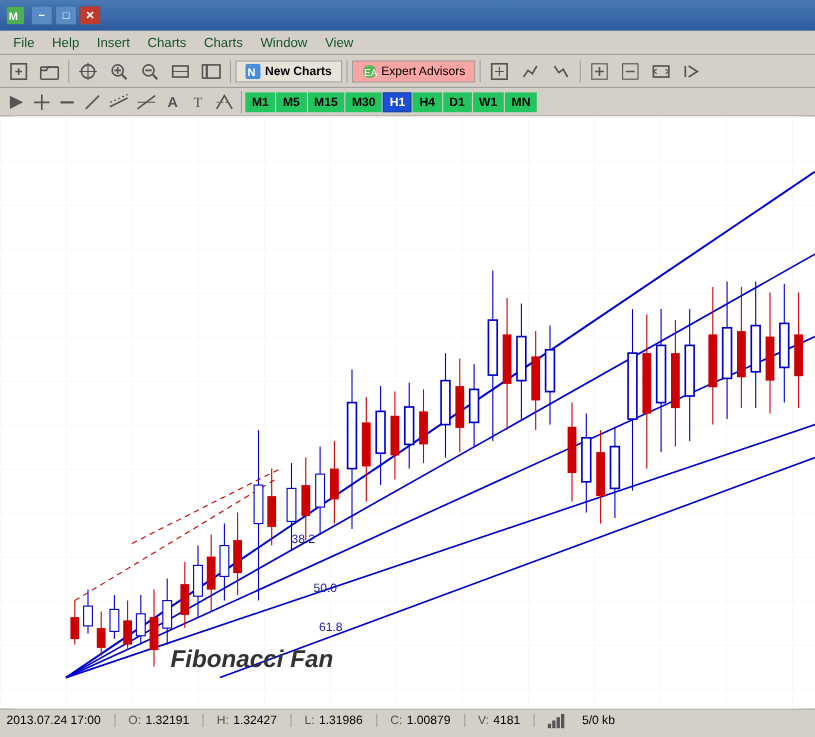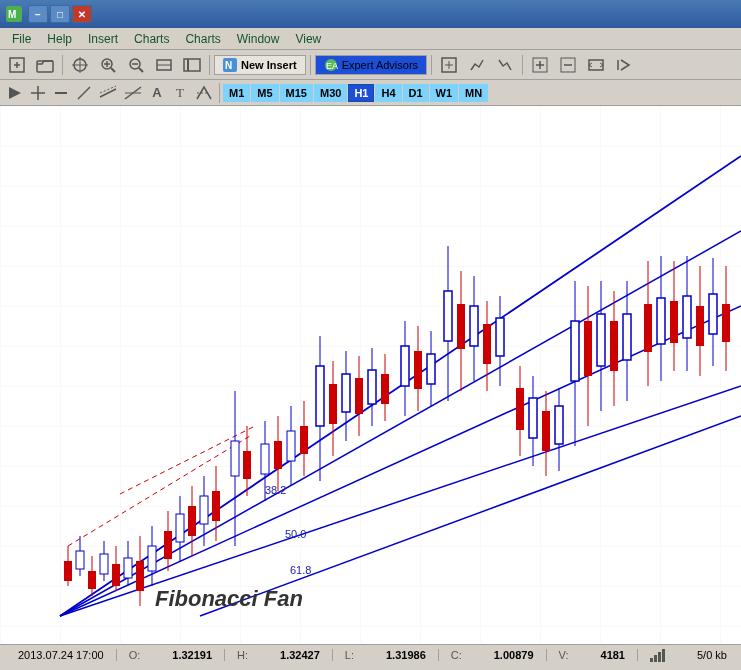--- a/index.html
+++ b/index.html
@@ -75,21 +75,21 @@
     .tb-new-order {
       background: #e8e4dc;
       border: 1px solid #a0a0a0;
       padding: 2px 8px;
       font-size: 11px;
       font-weight: bold;
       display: flex; align-items: center; gap: 4px;
       cursor: pointer;
     }
     .tb-expert {
-      background: #1d4ed8;
+      background: #fca5a5;
       border: 1px solid #a0a0a0;
       padding: 2px 8px;
       font-size: 11px;
       display: flex; align-items: center; gap: 4px;
       cursor: pointer;
     }
 
     
     .toolbar2 {
       height: 26px;
@@ -108,41 +108,41 @@
       display: flex; align-items: center; justify-content: center;
       cursor: pointer;
       font-size: 10px;
       padding: 0 2px;
     }
     .timeframe-btn {
       height: 18px;
       padding: 0 5px;
       font-size: 11px;
       font-weight: bold;
-      background: #7dd3fc;
+      background: #22c55e;
       border: 1px solid transparent;
       cursor: pointer;
       display: flex; align-items: center;
     }
     .timeframe-btn.active { background: #1d4ed8; color: white; border-color: #1a4a9e; }
 
     
     .status-bar {
       height: 20px;
       background: #d4d0c8;
       border-top: 1px solid #a0a0a0;
       display: flex;
       align-items: center;
       padding: 0 6px;
       font-size: 11px;
       gap: 12px;
     }
     .status-item { display: flex; gap: 4px; }
     .status-label { color: #555; }
-    .status-value { color: #000; font-weight: 700; margin-left: 28px; }
+    .status-value { color: #000; font-weight: 400; }
     .status-sep { width: 1px; height: 12px; background: #a0a0a0; }
 
     .chart-wrap {
       position: relative;
       width: 741px;
       background: white;
     }
   </style>
 </head>
 <body>
@@ -220,21 +220,21 @@
         <rect x="1" y="3" width="16" height="12" fill="none" stroke="#555" stroke-width="1.5"></rect>
         <rect x="4" y="3" width="2" height="12" fill="#555"></rect>
       </svg>
   </div>
   <div class="tb-sep"></div>
   <div class="tb-new-order">
     <svg width="14" height="14" viewBox="0 0 14 14">
         <rect width="14" height="14" rx="2" fill="#4a90d9"></rect>
         <text x="2" y="11" font-size="10" font-weight="bold" fill="white">N</text>
       </svg>
-    <span>New Insert</span>
+    <span>New Charts</span>
   </div>
   <div class="tb-sep"></div>
   <div class="tb-expert">
     <svg width="14" height="14" viewBox="0 0 14 14">
         <circle cx="7" cy="7" r="6" fill="#5cb85c"></circle>
         <text x="2" y="11" font-size="9" fill="white">EA</text>
       </svg>
     <span>Expert Advisors</span>
   </div>
   <div class="tb-sep"></div>
@@ -500,21 +500,21 @@
       <rect x="722" y="198" width="8" height="38" fill="#cc0000"></rect>
     </g>
 
     <text x="155" y="500" font-size="22" font-weight="bold" font-style="italic" fill="#333">Fibonacci Fan</text>
 
   </svg>
 
 </div>
 
 <div class="status-bar">
-  <span style="font-weight:500;margin-left:12px;">2013.07.24 17:00</span>
+  <span style="font-weight:500;">2013.07.24 17:00</span>
   <div class="status-sep"></div>
   <div class="status-item">
     <span class="status-label">O:</span>
     <span class="status-value">1.32191</span>
   </div>
   <div class="status-sep"></div>
   <div class="status-item">
     <span class="status-label">H:</span>
     <span class="status-value">1.32427</span>
   </div>
@@ -534,14 +534,14 @@
     <span class="status-value">4181</span>
   </div>
   <div class="status-sep"></div>
 
   <div style="display:flex;align-items:flex-end;height:14px;gap:1px;">
     <div style="width:3px;height:4px;background:#555;"></div>
     <div style="width:3px;height:7px;background:#555;"></div>
     <div style="width:3px;height:10px;background:#555;"></div>
     <div style="width:3px;height:13px;background:#555;"></div>
   </div>
-  <span style="margin-left:20px;">5/0 kb</span>
+  <span style="margin-left:4px;">5/0 kb</span>
 </div>
 
 </body></html>

